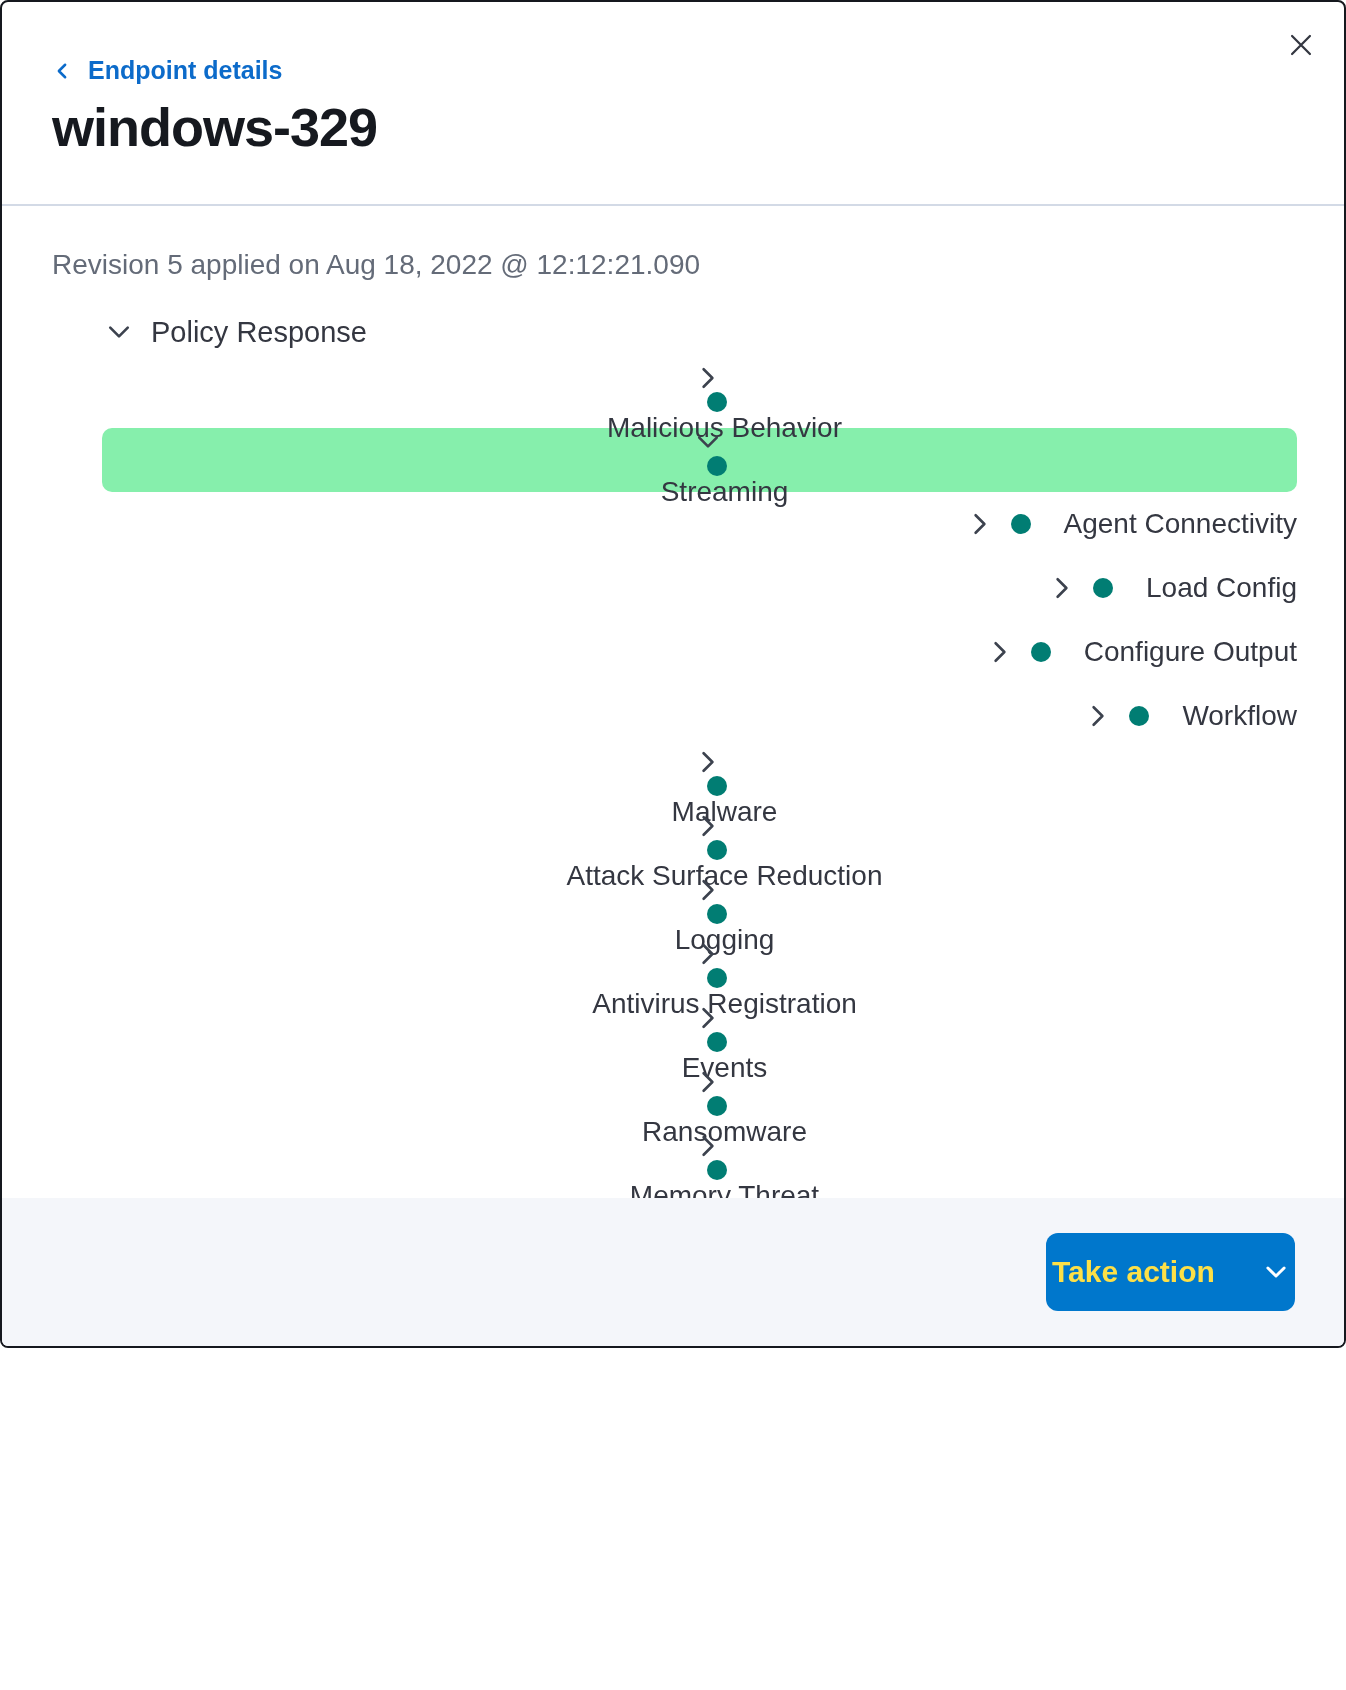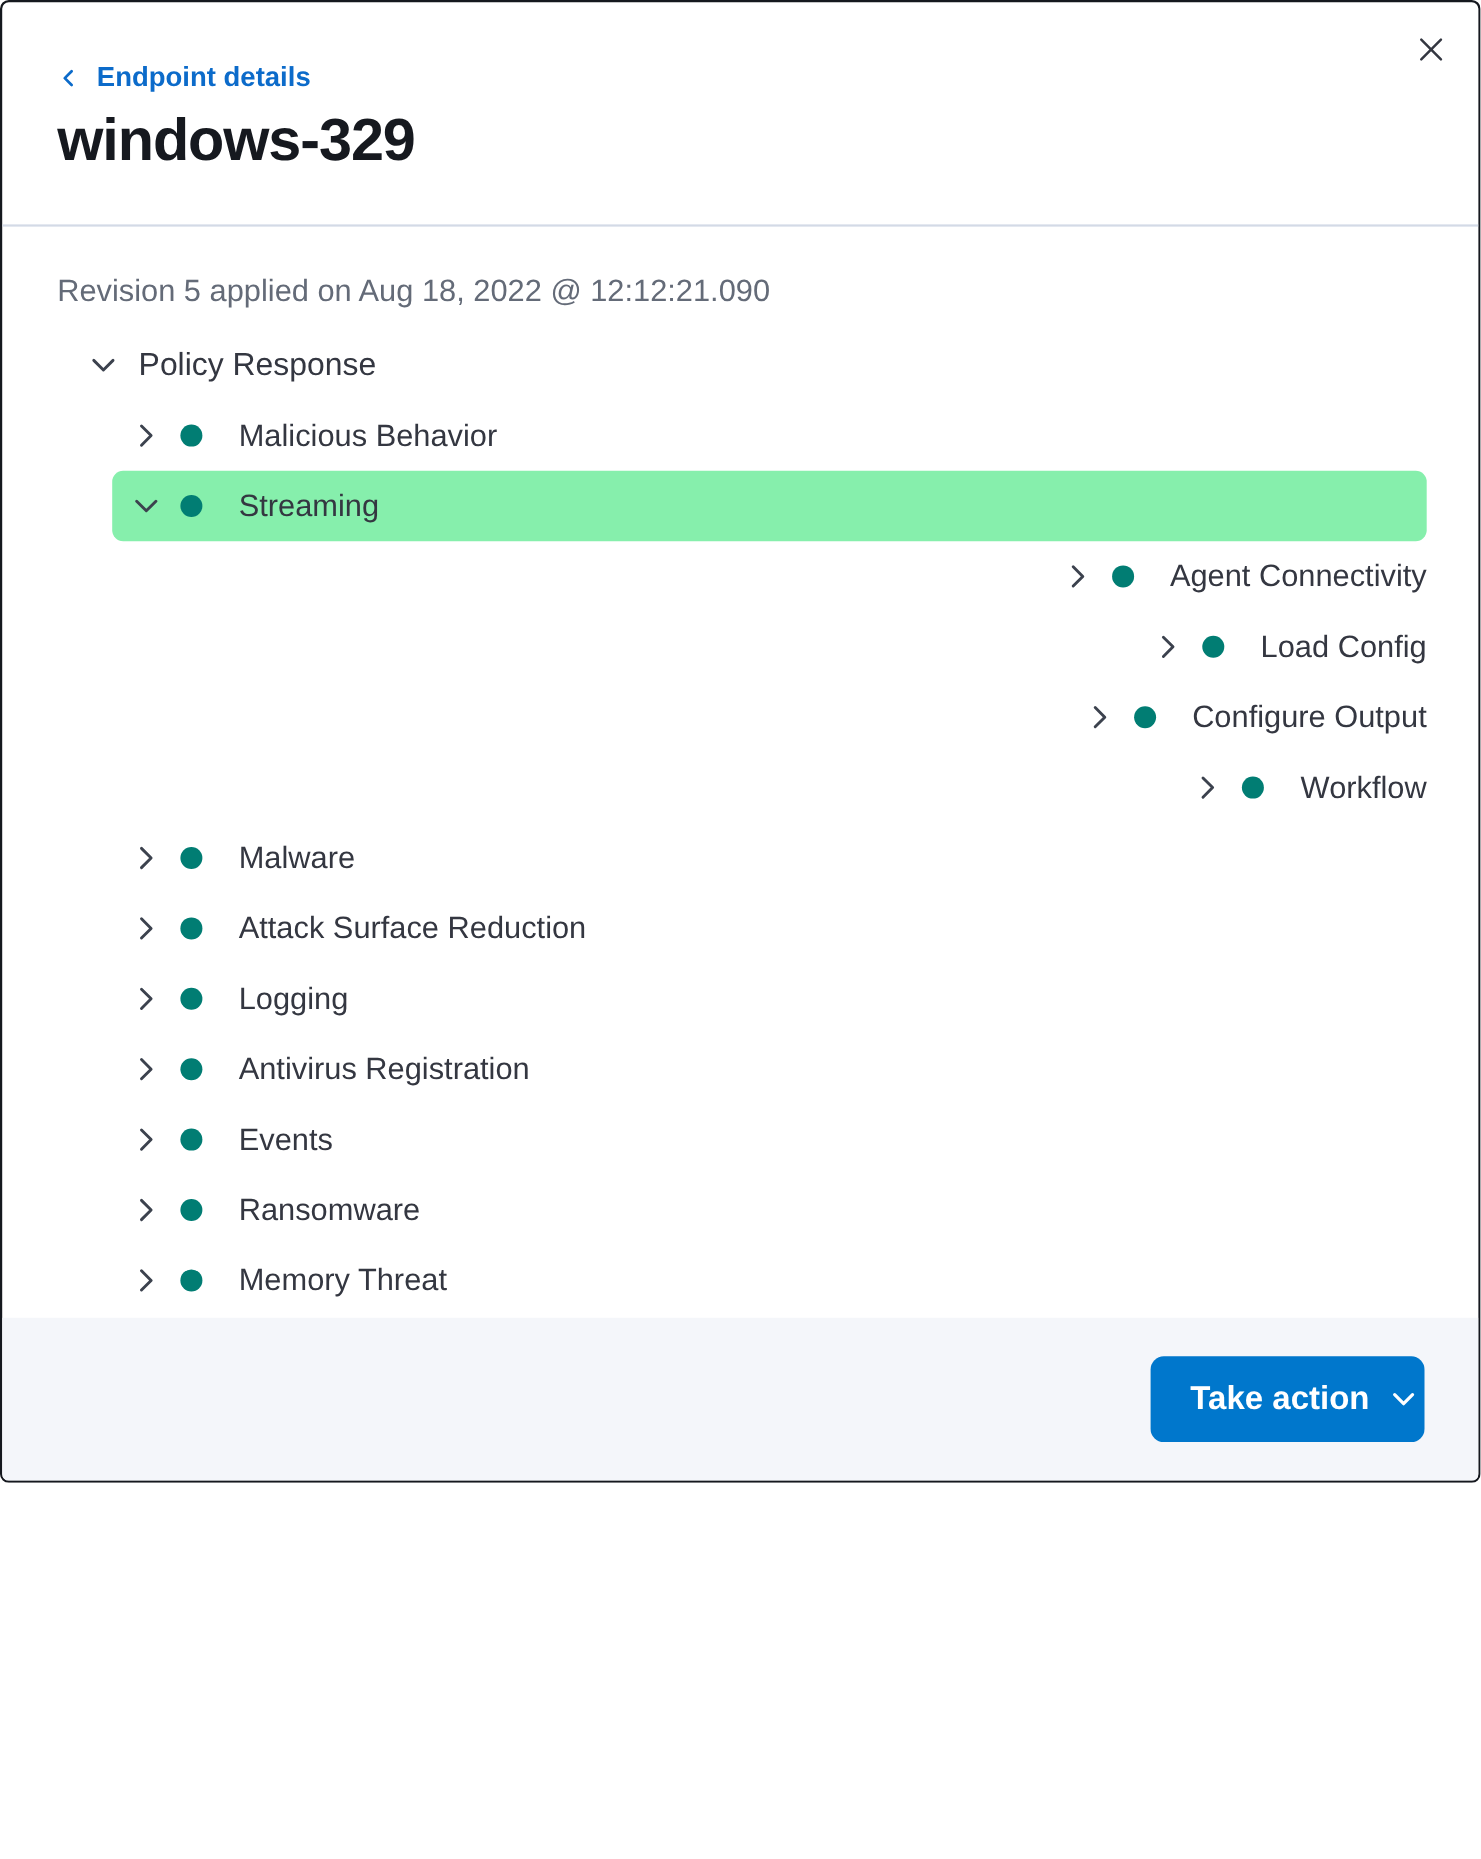--- a/index.html
+++ b/index.html
@@ -95,23 +95,23 @@
     background: #017D73;
     margin-left: 17px;
     flex: 0 0 20px;
   }
   .row .label {
     margin-left: 33px;
     font-size: 28px;
     color: #343741;
     white-space: nowrap;
   }
-  .row.root { padding-left: 78px; }
+  .row.root { padding-left: 103px; }
   .row.root .label { margin-left: 18px; font-size: 29px; }
-  .row.lvl1 { margin-left: 100px; width: 1195px; padding-left: 17px; border-radius: 10px; }
+  .row.lvl1 { margin-left: 100px; width: 1195px; padding-left: 17px; border-radius: 10px; flex-direction: column; }
   .row.lvl2 { margin-left: 152px; width: 1143px; padding-left: 17px; justify-content: flex-end; }
   .row.selected { background: #86efac; }
 
   
   .footer {
     position: absolute;
     left: 0;
     bottom: 0;
     width: 100%;
     height: 148px;
@@ -119,27 +119,27 @@
   }
   .take-action-btn {
     position: absolute;
     top: 35px;
     right: 49px;
     width: 249px;
     height: 78px;
     border: none;
     border-radius: 12px;
     background: #0077CC;
-    color: #ffffff;
+    color: #fde047;
     font-family: "Liberation Sans", "DejaVu Sans", sans-serif;
     font-size: 30px;
     font-weight: 600;
     display: flex;
     align-items: center;
-    justify-content: flex-end;
+    justify-content: space-between;
     gap: 18px;
     cursor: pointer;
   }
   .take-action-btn svg { width: 26px; height: 26px; display: block; }
 </style>
 </head>
 <body>
 
 <div class="frame">
 

